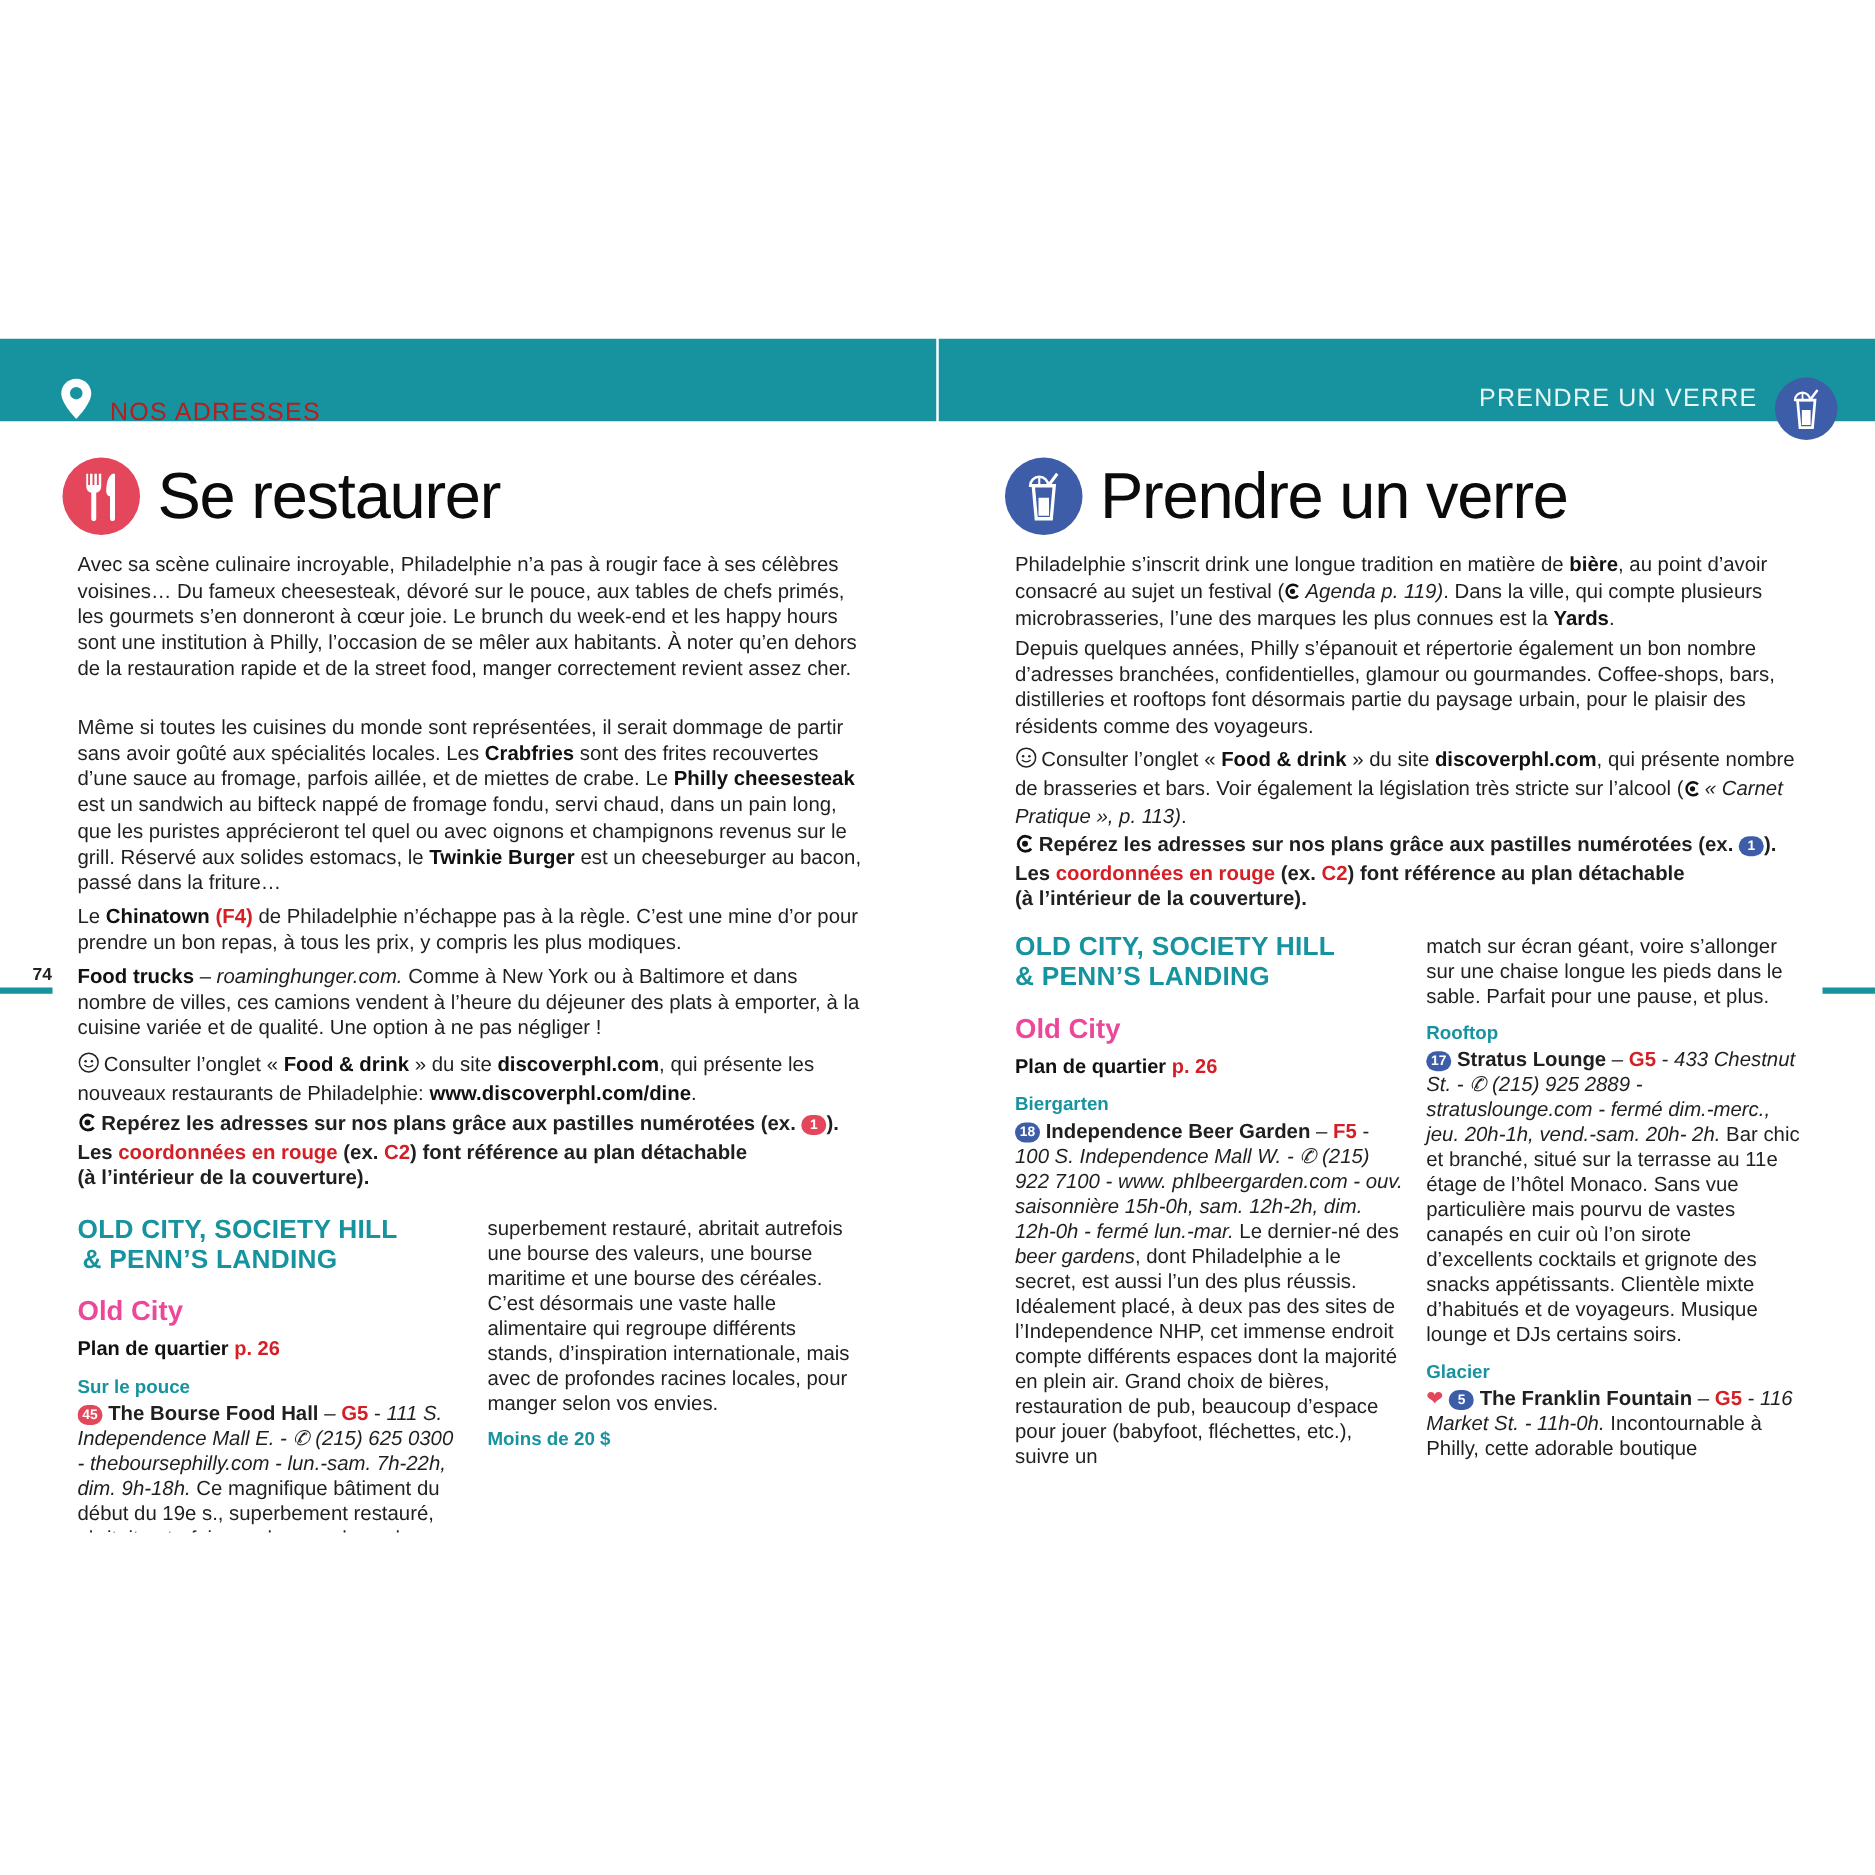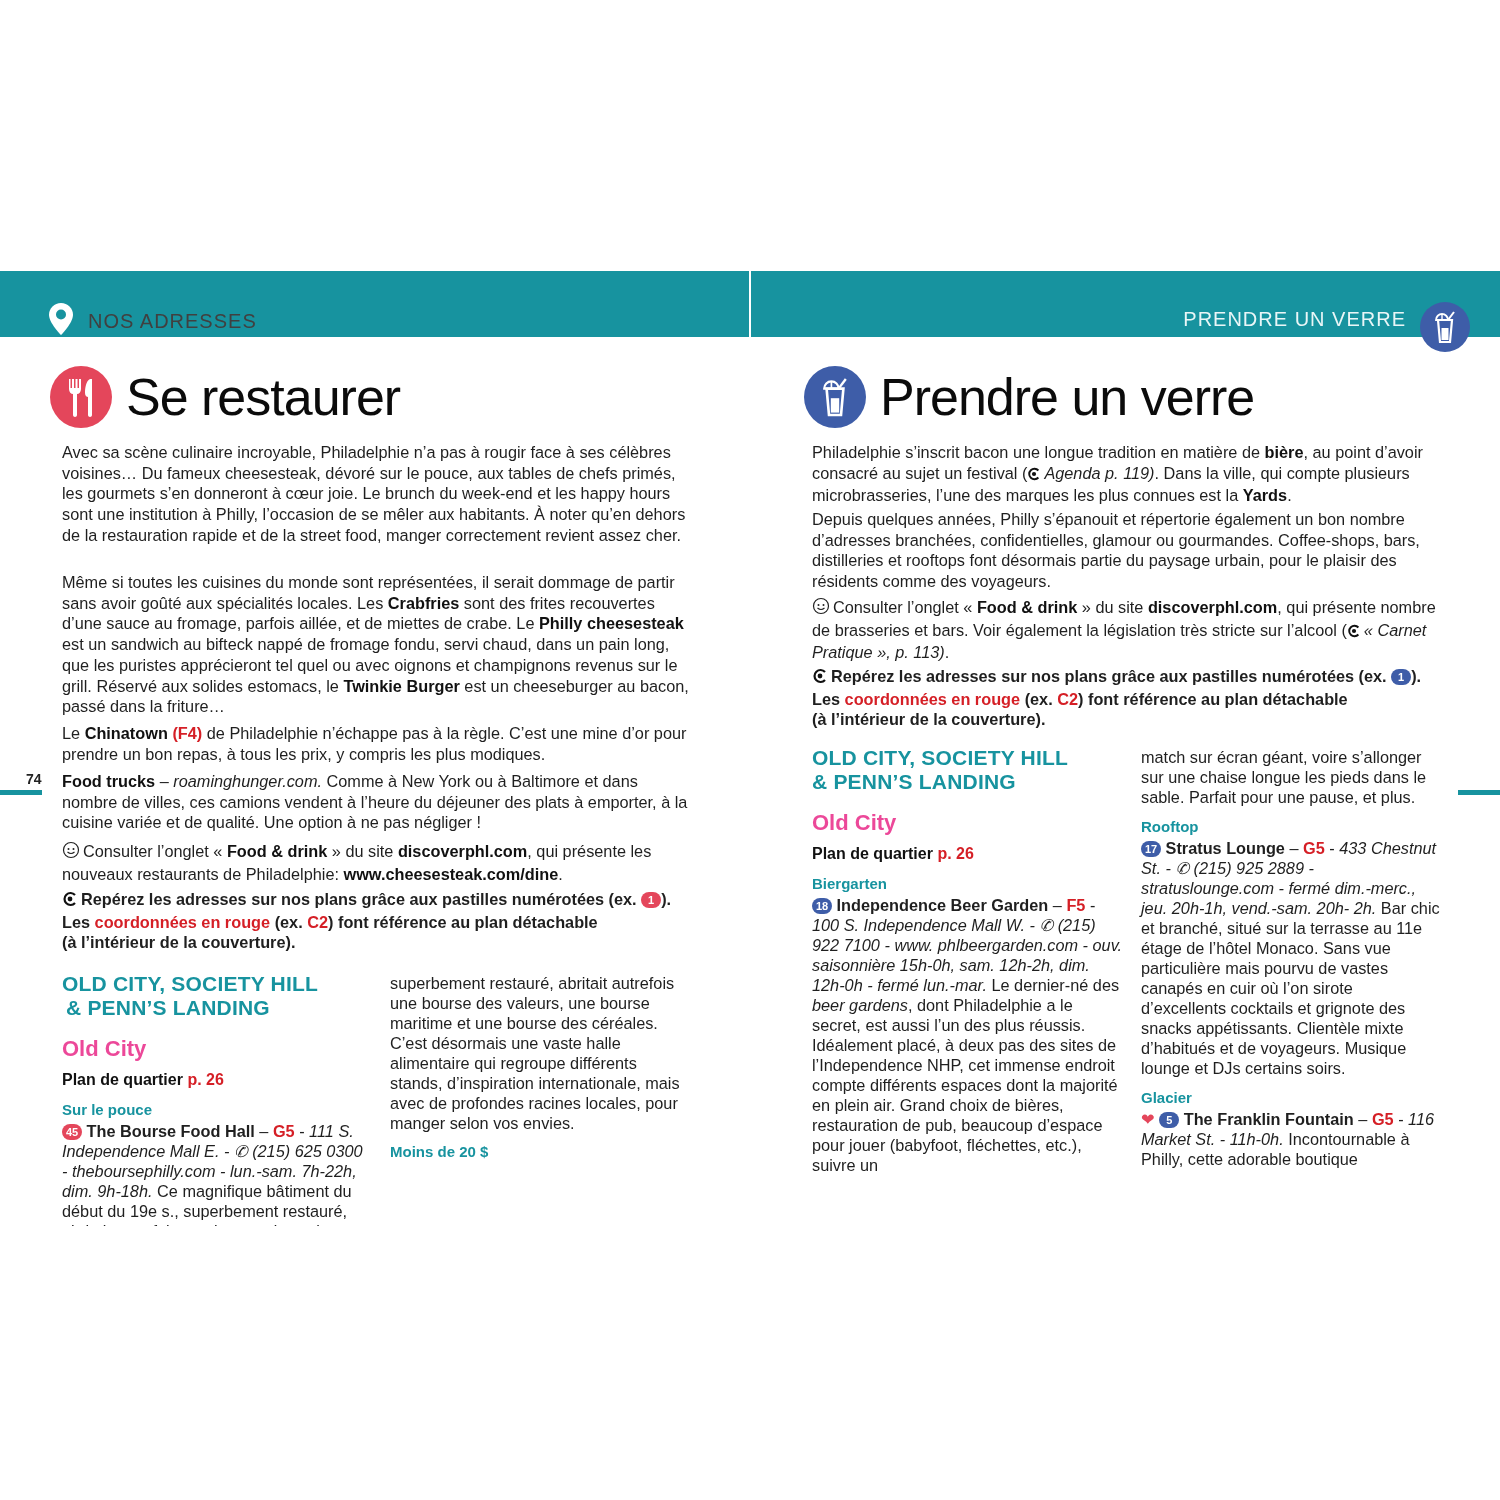--- a/index.html
+++ b/index.html
@@ -3,21 +3,21 @@
 <meta charset="utf-8">
 <style>
   * { box-sizing: border-box; margin: 0; padding: 0; }
   html, body { width: 1500px; height: 1500px; background: #ffffff; overflow: hidden; }
   body { position: relative; font-family: "Liberation Sans", sans-serif; color: #1b1b1b; }
 
   .banner { position: absolute; top: 271px; height: 66px; background: #17939f; }
   .banner.left { left: 0; width: 749px; }
   .banner.right { left: 751px; width: 749px; }
 
-  .nos-adresses { position: absolute; left: 48px; top: 302px; display: flex; align-items: center; gap: 14px; color: #404040; font-size: 20px; letter-spacing: 1px; }
+  .nos-adresses { position: absolute; left: 48px; top: 302px; display: flex; align-items: flex-end; gap: 14px; color: #b91c1c; font-size: 20px; letter-spacing: 1px; }
   .prendre-label { position: absolute; right: 94px; top: 308px; color: #e9f6f7; font-size: 20px; letter-spacing: 1px; }
   .badge-drink-top { position: absolute; left: 1420px; top: 302px; width: 50px; height: 50px; border-radius: 50%; background: #3e5da8; display: flex; align-items: center; justify-content: center; }
 
   .title-row { position: absolute; display: flex; align-items: center; gap: 14px; }
   .title-row.left { left: 50px; top: 366px; }
   .title-row.right { left: 804px; top: 366px; }
   .title-icon { width: 62px; height: 62px; border-radius: 50%; display: flex; align-items: center; justify-content: center; }
   .title-icon.red { background: #e4465b; }
   .title-icon.blue { background: #3e5da8; }
   .title-text { font-size: 52px; font-weight: 400; color: #0b0b0b; letter-spacing: -1px; font-family: "Liberation Sans", sans-serif; }
@@ -92,21 +92,21 @@
 <div class="para" style="left:62px; top:771px; width:630px;">
   <b>Food trucks</b><span> – </span><span class="ital">roaminghunger.com.</span><span> Comme à New York ou à Baltimore et dans nombre de villes, ces camions vendent à l’heure du déjeuner des plats à emporter, à la cuisine variée et de qualité. Une option à ne pas négliger !</span>
 </div>
 
 <div class="para" style="left:62px; top:841px; width:630px;">
   <span class="ico-inline"><svg width="18" height="18" viewBox="0 0 18 18">
         <circle cx="9" cy="9" r="7.5" fill="none" stroke="#222" stroke-width="1.2"></circle>
         <circle cx="6.5" cy="8" r="1" fill="#222"></circle>
         <circle cx="11.5" cy="8" r="1" fill="#222"></circle>
         <path d="M5.5 11 Q9 14 12.5 11" fill="none" stroke="#222" stroke-width="1.1"></path>
-      </svg></span><span>Consulter l’onglet « </span><b>Food &amp; drink</b><span> » du site </span><b>discoverphl.com</b><span>, qui présente les nouveaux restaurants de Philadelphie: </span><b>www.cheesesteak.com/dine</b><span>.</span>
+      </svg></span><span>Consulter l’onglet « </span><b>Food &amp; drink</b><span> » du site </span><b>discoverphl.com</b><span>, qui présente les nouveaux restaurants de Philadelphie: </span><b>www.discoverphl.com/dine</b><span>.</span>
 </div>
 
 <div class="para bold" style="left:62px; top:889px; width:640px;">
   <span class="ico-inline"><svg width="16" height="16" viewBox="0 0 16 16">
         <path d="M13 4 A6 6 0 1 0 13 12" fill="none" stroke="#111" stroke-width="2.2"></path>
         <circle cx="8" cy="8" r="2.4" fill="#111"></circle>
       </svg></span><span>Repérez les adresses sur nos plans grâce aux pastilles numérotées (ex. </span><span class="pill red-pill">1</span><span>).</span><br>
   <span>Les </span><span class="red">coordonnées en rouge</span><span> (ex. </span><span class="red">C2</span><span>) font référence au plan détachable</span><br>
   <span>(à l’intérieur de la couverture).</span>
 </div>
@@ -143,21 +143,21 @@
         <rect x="11.5" y="18" width="7" height="12" fill="#fff"></rect>
         <path d="M6 10 A6 6 0 0 1 18 10 Z" fill="none" stroke="#fff" stroke-width="1.8"></path>
         <line x1="12" y1="4" x2="12" y2="10" stroke="#fff" stroke-width="1.4"></line>
         <line x1="18" y1="10" x2="24" y2="2" stroke="#fff" stroke-width="2"></line>
       </svg>
   </div>
   <span class="title-text">Prendre un verre</span>
 </div>
 
 <div class="para" style="left:812px; top:442px; width:630px;">
-  <span>Philadelphie s’inscrit bacon une longue tradition en matière de </span><b>bière</b><span>, au point d’avoir consacré au sujet un festival (</span><span class="ico-inline"><svg width="14" height="14" viewBox="0 0 16 16">
+  <span>Philadelphie s’inscrit drink une longue tradition en matière de </span><b>bière</b><span>, au point d’avoir consacré au sujet un festival (</span><span class="ico-inline"><svg width="14" height="14" viewBox="0 0 16 16">
         <path d="M13 4 A6 6 0 1 0 13 12" fill="none" stroke="#111" stroke-width="2.2"></path>
         <circle cx="8" cy="8" r="2.4" fill="#111"></circle>
       </svg></span><span class="ital">Agenda p. 119)</span><span>. Dans la ville, qui compte plusieurs microbrasseries, l’une des marques les plus connues est la </span><b>Yards</b><span>.</span>
 </div>
 
 <div class="para" style="left:812px; top:509px; width:630px;">Depuis quelques années, Philly s’épanouit et répertorie également un bon nombre d’adresses branchées, confidentielles, glamour ou gourmandes. Coffee-shops, bars, distilleries et rooftops font désormais partie du paysage urbain, pour le plaisir des résidents comme des voyageurs.</div>
 
 <div class="para" style="left:812px; top:597px; width:630px;">
   <span class="ico-inline"><svg width="18" height="18" viewBox="0 0 18 18">
         <circle cx="9" cy="9" r="7.5" fill="none" stroke="#222" stroke-width="1.2"></circle>

